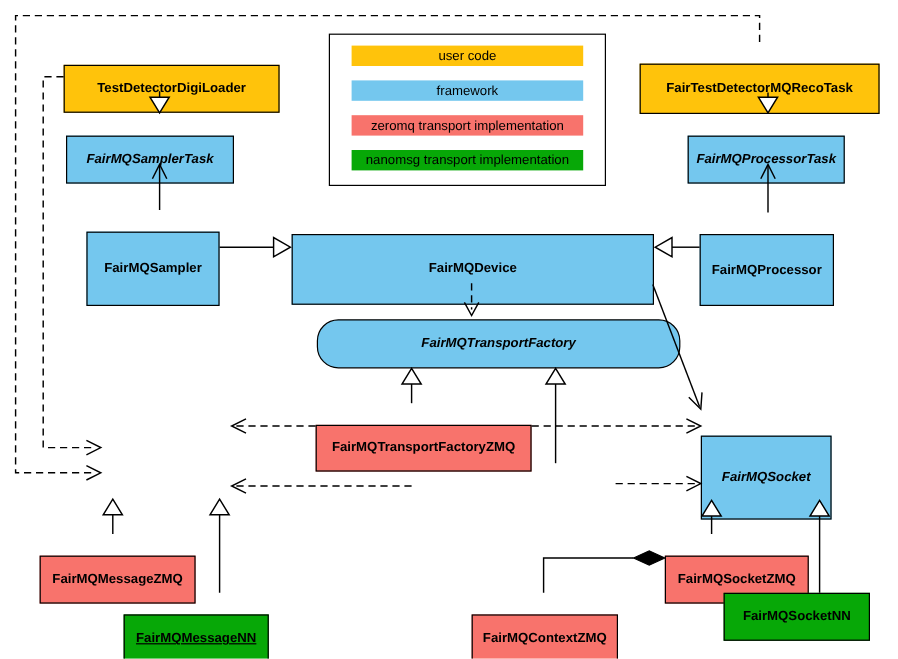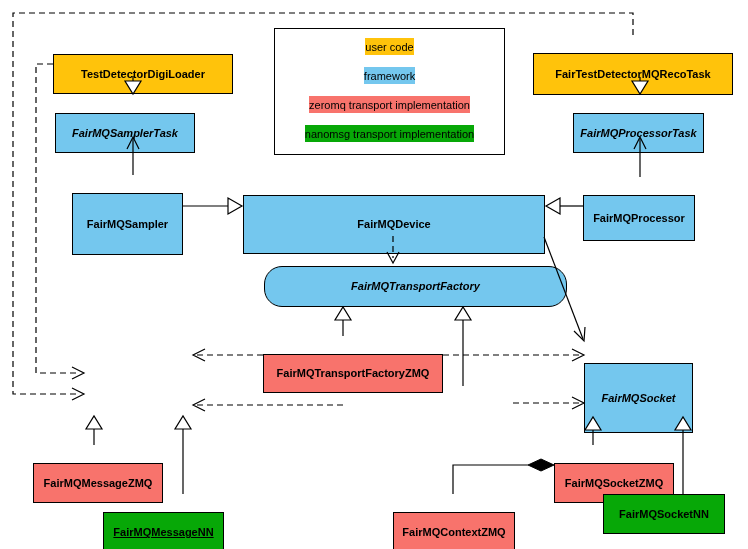--- a/index.html
+++ b/index.html
@@ -20,38 +20,38 @@
   .c-zeromq{background:var(--c-zeromq,#F8736C);}
   .c-nanomsg{background:var(--c-nanomsg,#07A807);}
 
   
   #n0 {left:53px; top:36px; width:180px;height:40px;}
   #n1 {left:533px;top:35px; width:200px;height:42px;}
   #n2 {left:55px; top:95px; width:140px;height:40px;}
   #n3 {left:573px;top:95px; width:131px;height:40px;}
   #n4 {left:72px; top:175px;width:111px;height:62px;}
   #n5 {left:243px;top:177px;width:302px;height:59px;}
-  #n6 {left:583px;top:177px;width:112px;height:46px;}
+  #n6 {left:583px;top:177px;width:112px;height:60px;}
   #n7 {left:264px;top:248px;width:303px;height:41px;border-radius:18px;}
   #n8 {left:263px;top:336px;width:180px;height:39px;}
   #n9 {left:343px;top:386px;width:170px;height:39px;}
   #n10{left:84px; top:345px;width:109px;height:69px;}
   #n11{left:584px;top:345px;width:109px;height:70px;}
   #n12{left:33px; top:445px;width:130px;height:40px;}
   #n13{left:103px;top:494px;width:121px;height:41px;text-decoration:underline;}
   #n14{left:554px;top:445px;width:120px;height:40px;}
   #n15{left:603px;top:476px;width:122px;height:40px;}
   #n16{left:393px;top:494px;width:122px;height:41px;}
 
   
   .legend{
     position:absolute;left:274px;top:28px;width:231px;height:127px;
     box-sizing:border-box;border:1.5px solid #000;background:#fff;
     display:flex;flex-direction:column;justify-content:space-between;
-    padding:9px 18px 12px 18px;z-index:2;align-items:center;
+    padding:9px 18px 12px 18px;z-index:2;
   }
   .legend-item{
     height:17px;display:flex;align-items:center;justify-content:center;
     font-size:11px;font-weight:normal;color:#000;
   }
 
   
   svg.edges{position:absolute;left:0;top:0;z-index:3;pointer-events:none;}
   .e{stroke:#000;stroke-width:1.2;fill:none;}
   .d{stroke-dasharray:6 4;}

